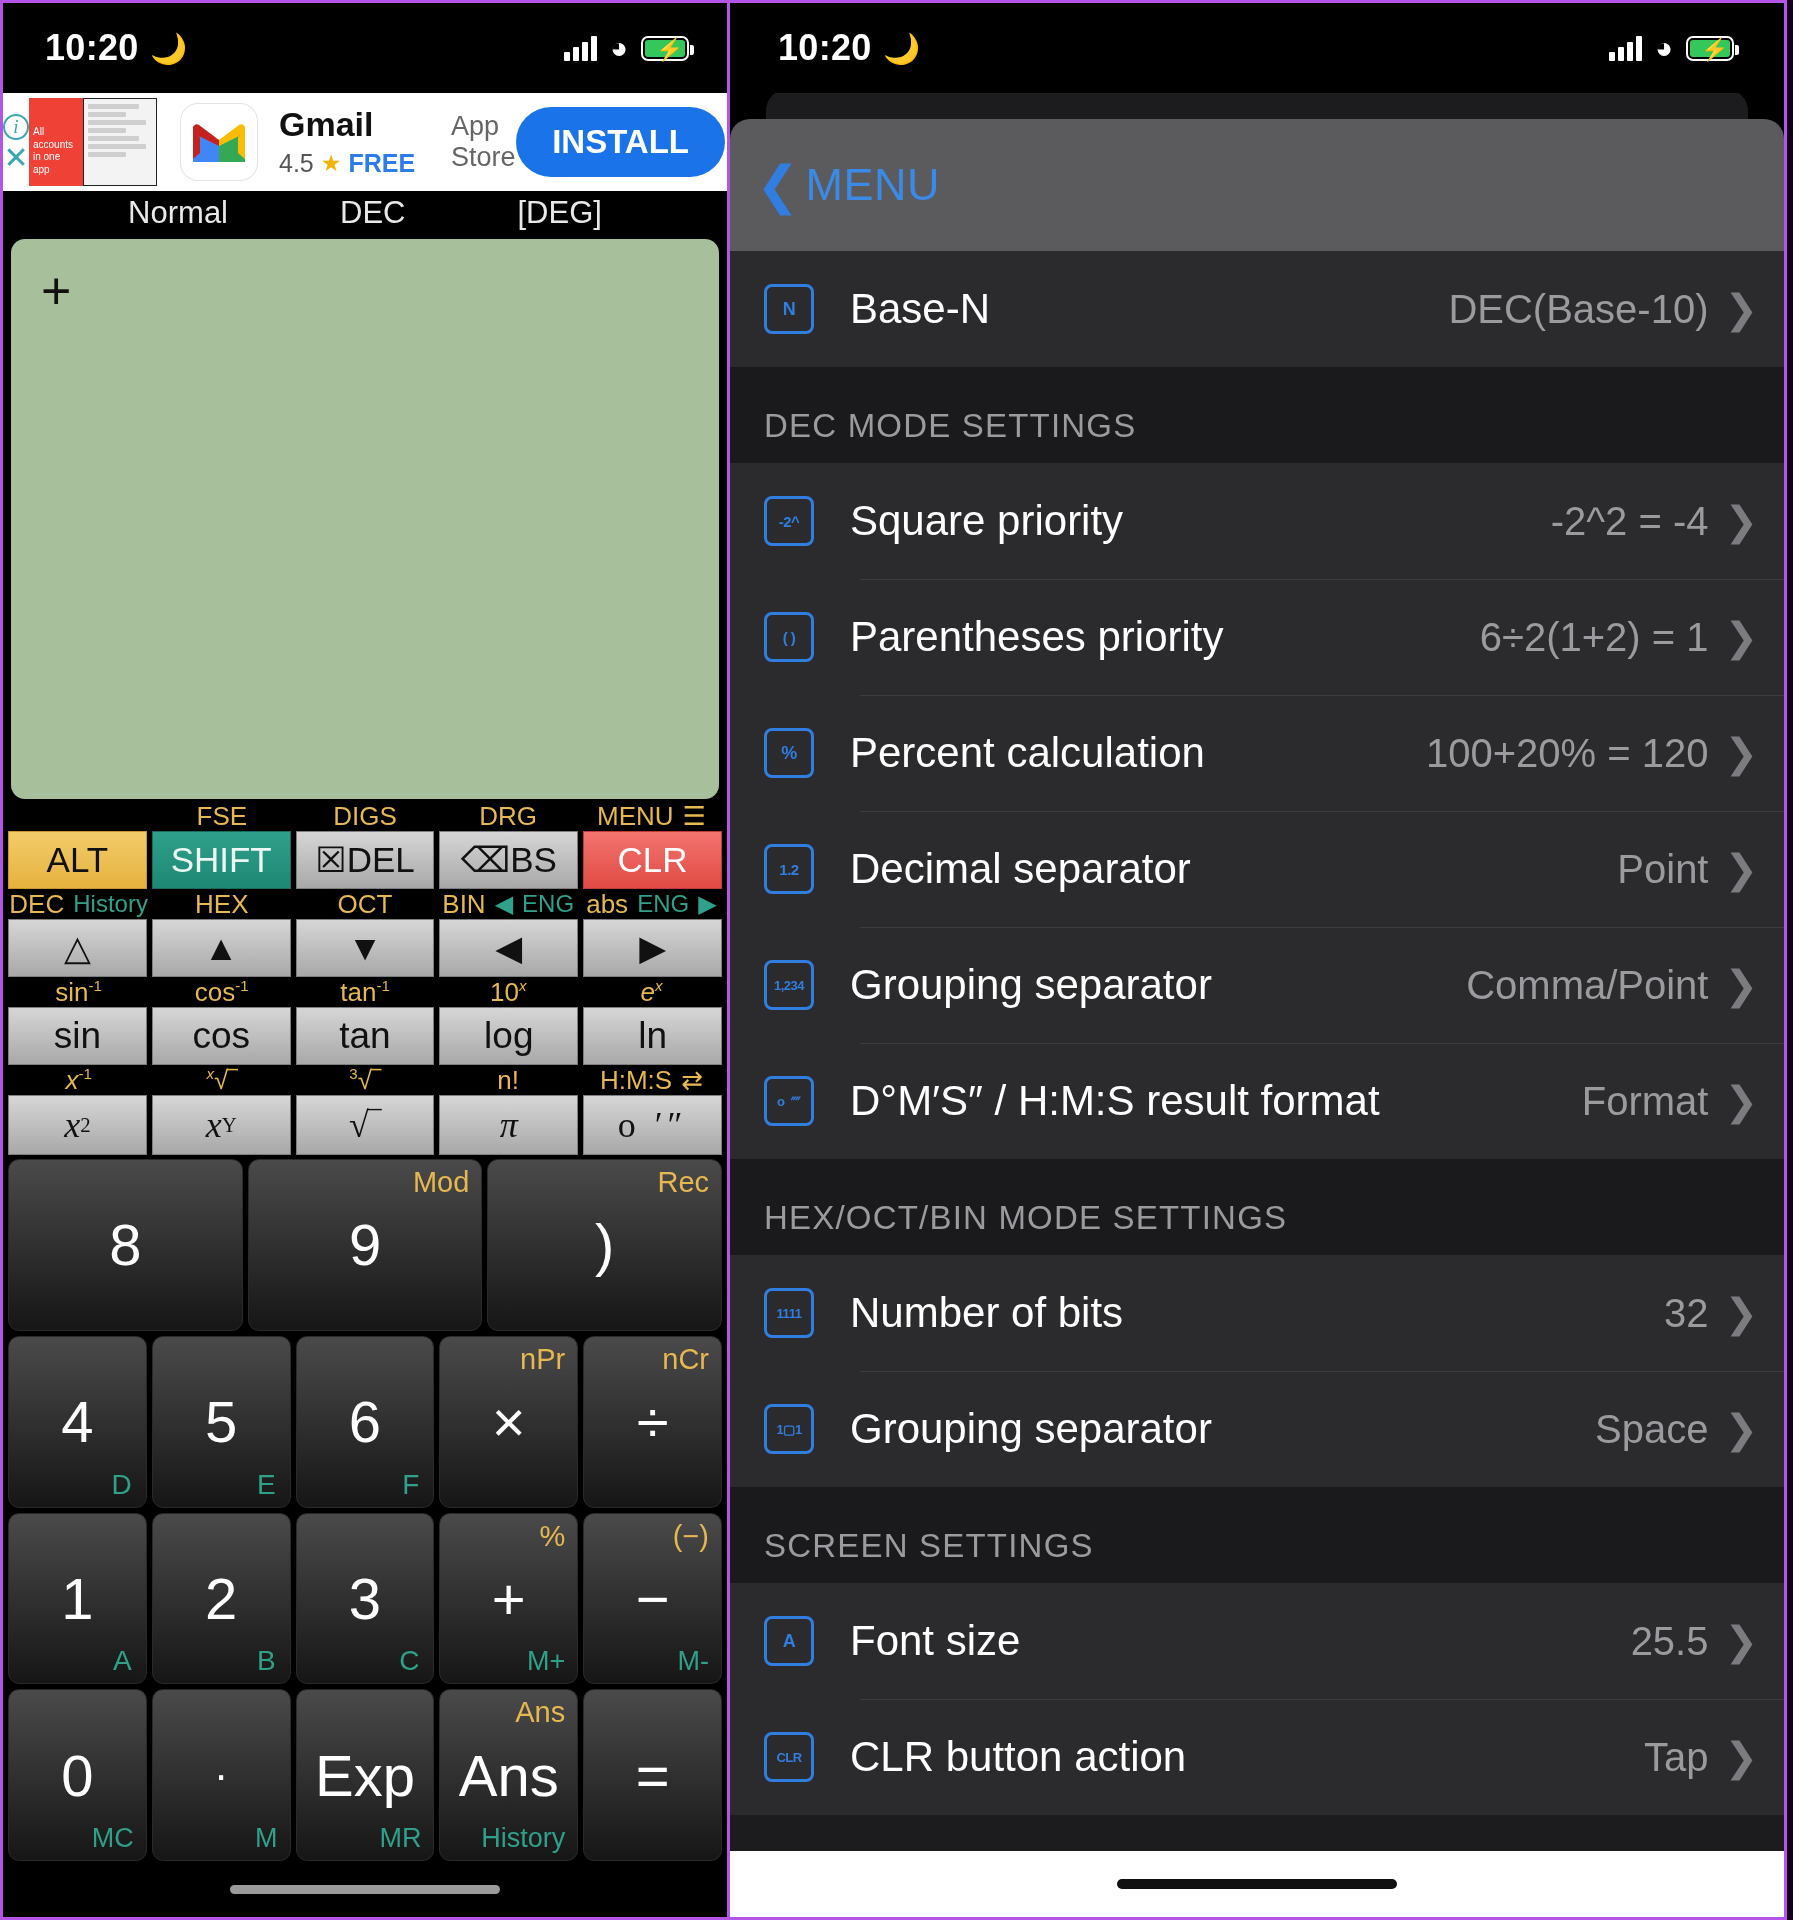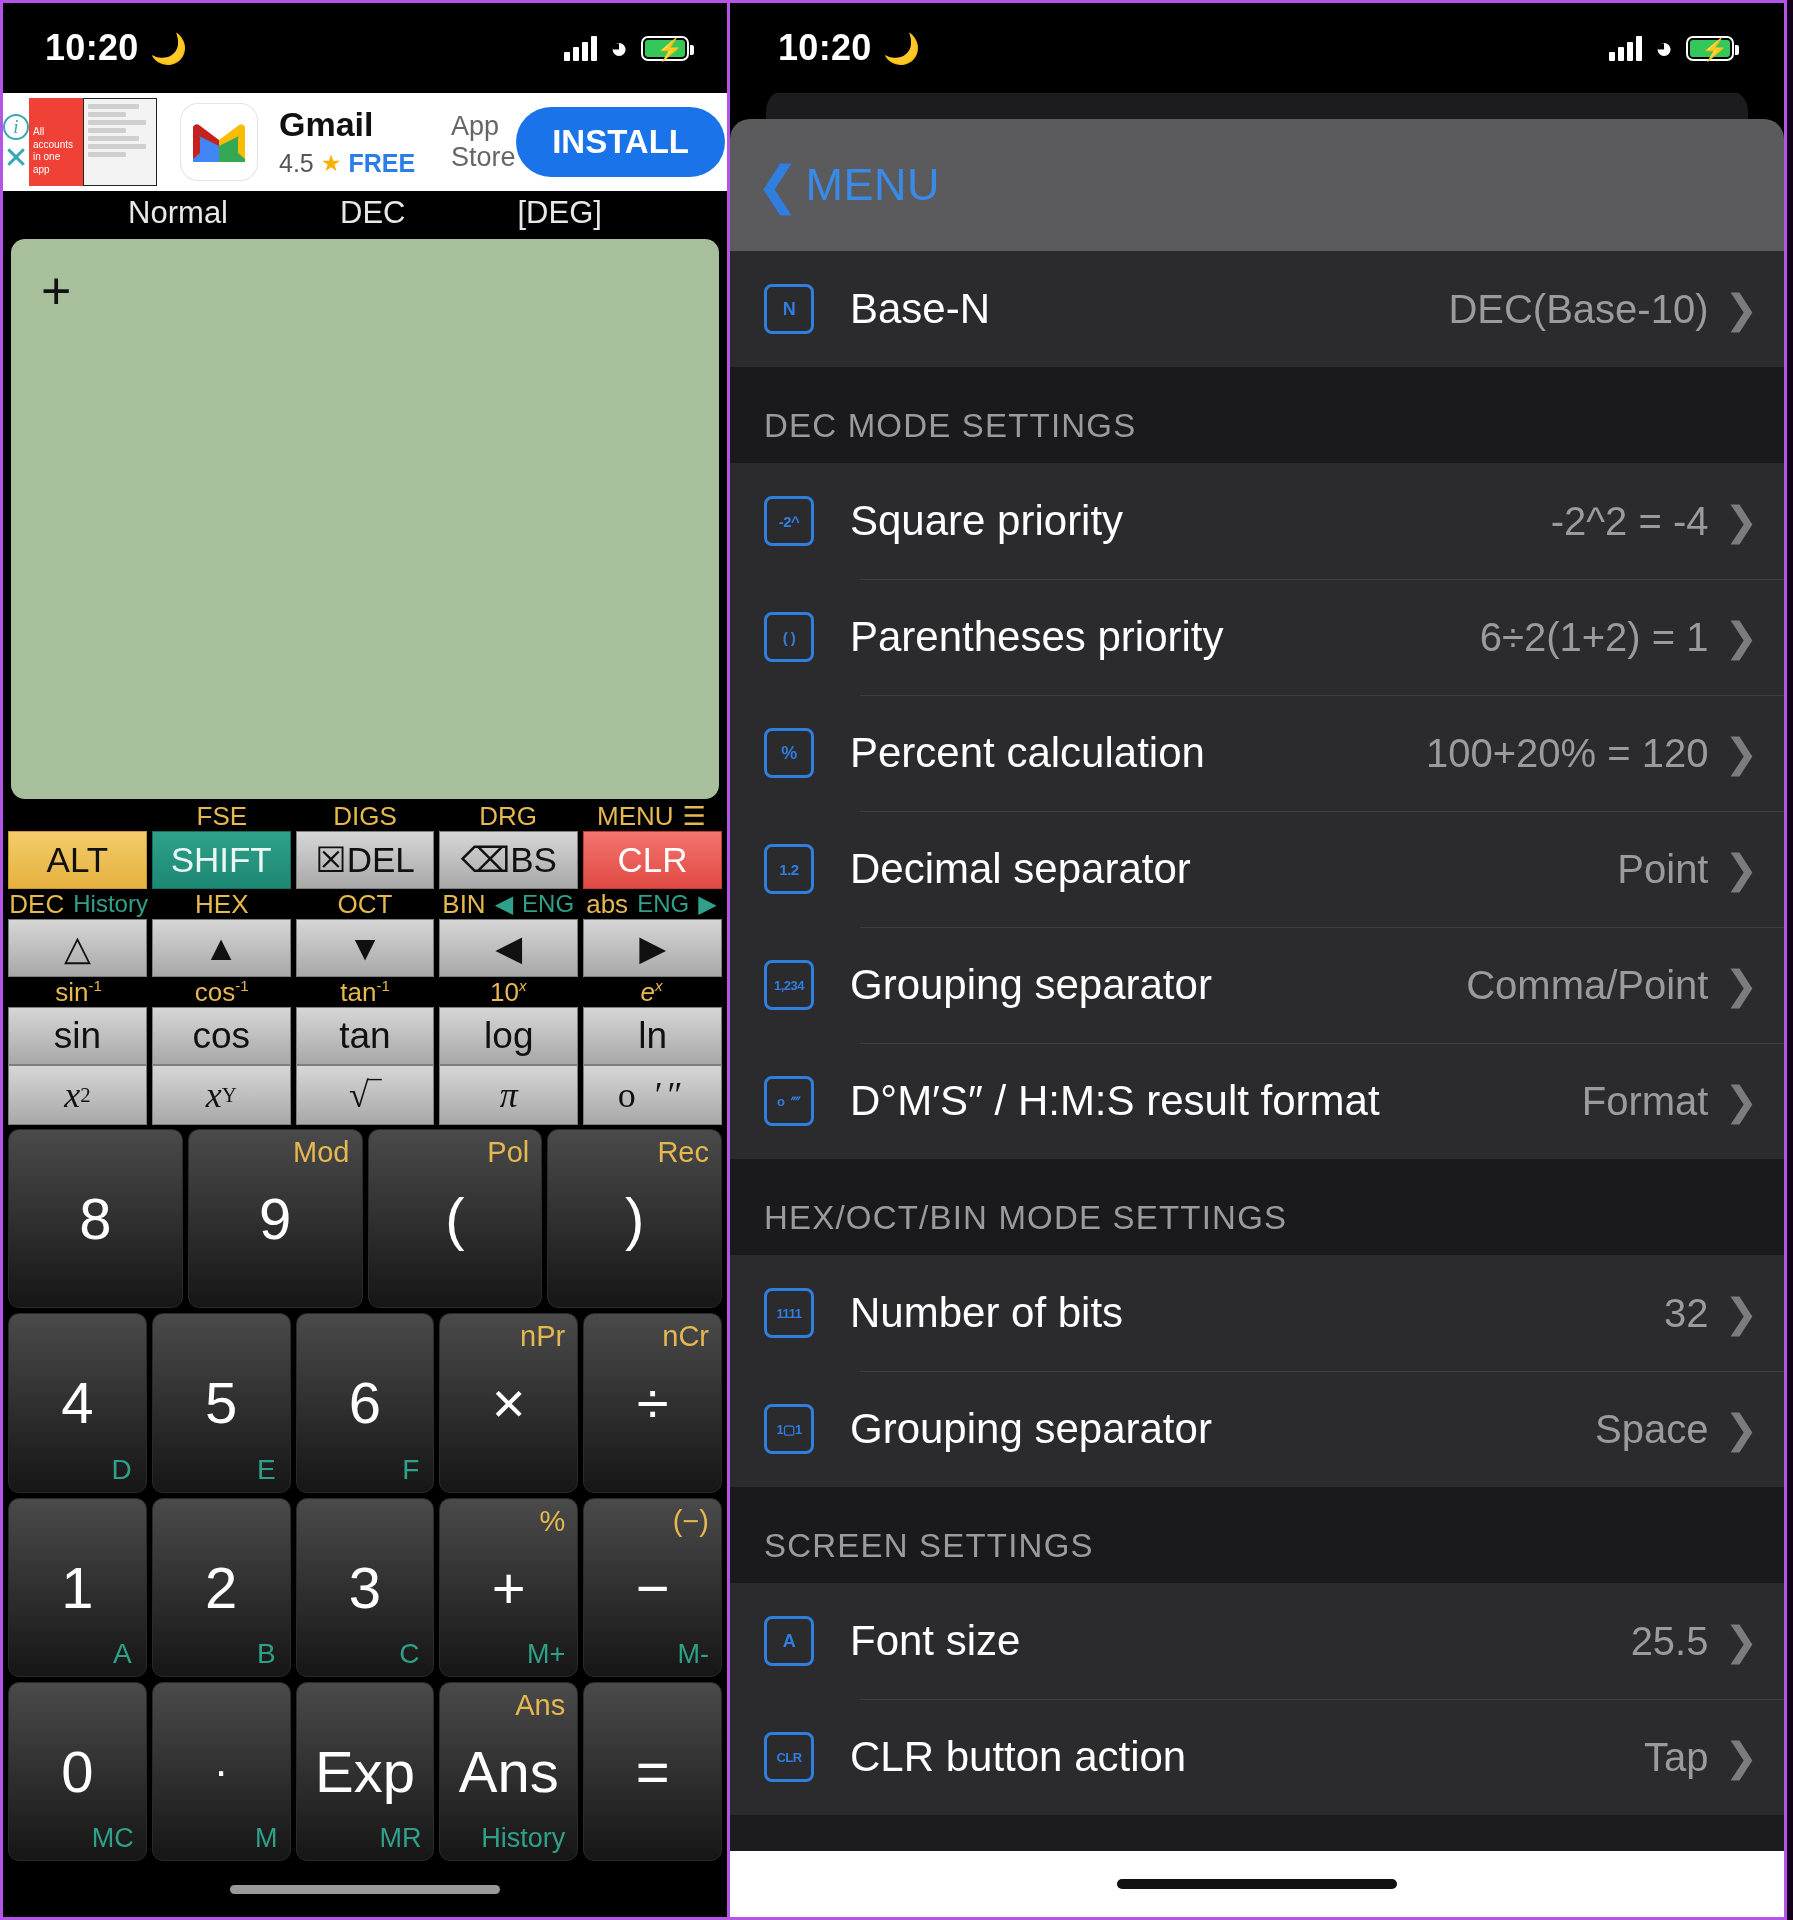--- a/index.html
+++ b/index.html
@@ -332,20 +332,30 @@
           <div><i>e<sup>x</sup></i></div>
         </div>
         <div class="key-row">
           <div class="key fn">sin</div>
           <div class="key fn">cos</div>
           <div class="key fn">tan</div>
           <div class="key fn">log</div>
           <div class="key fn">ln</div>
         </div>
 
+        <div class="lbl-row">
+          <div><i>x</i><sup>-1</sup></div>
+          <div><sup><i>x</i></sup>√‾</div>
+          <div><sup>3</sup>√‾</div>
+          <div>n!</div>
+          <div class="mix">
+            <span class="o">H:M:S</span>
+            <span class="o">⇄</span>
+          </div>
+        </div>
         <div class="key-row">
           <div class="key sq">
               <i>x</i>
               <sup style="font-style:normal">2</sup>
             </div>
           <div class="key sq">
               <i>x</i>
               <sup style="font-style:normal">Y</sup>
             </div>
           <div class="key sq" style="font-style:normal">√‾</div>
@@ -356,24 +366,20 @@
         <div class="numpad">
           <div class="num-row">
             <div class="nkey">
                 <span>8</span>
               </div>
             <div class="nkey">
                 <span class="tr">Mod</span>
                 <span>9</span>
               </div>
             <div class="nkey">
-                <span class="tr">Pol</span>
-                <span>(</span>
-              </div>
-            <div class="nkey">
                 <span class="tr">Rec</span>
                 <span>)</span>
               </div>
           </div>
           <div class="num-row">
             <div class="nkey">
                 <span>4</span>
                 <span class="br">D</span>
               </div>
             <div class="nkey">

